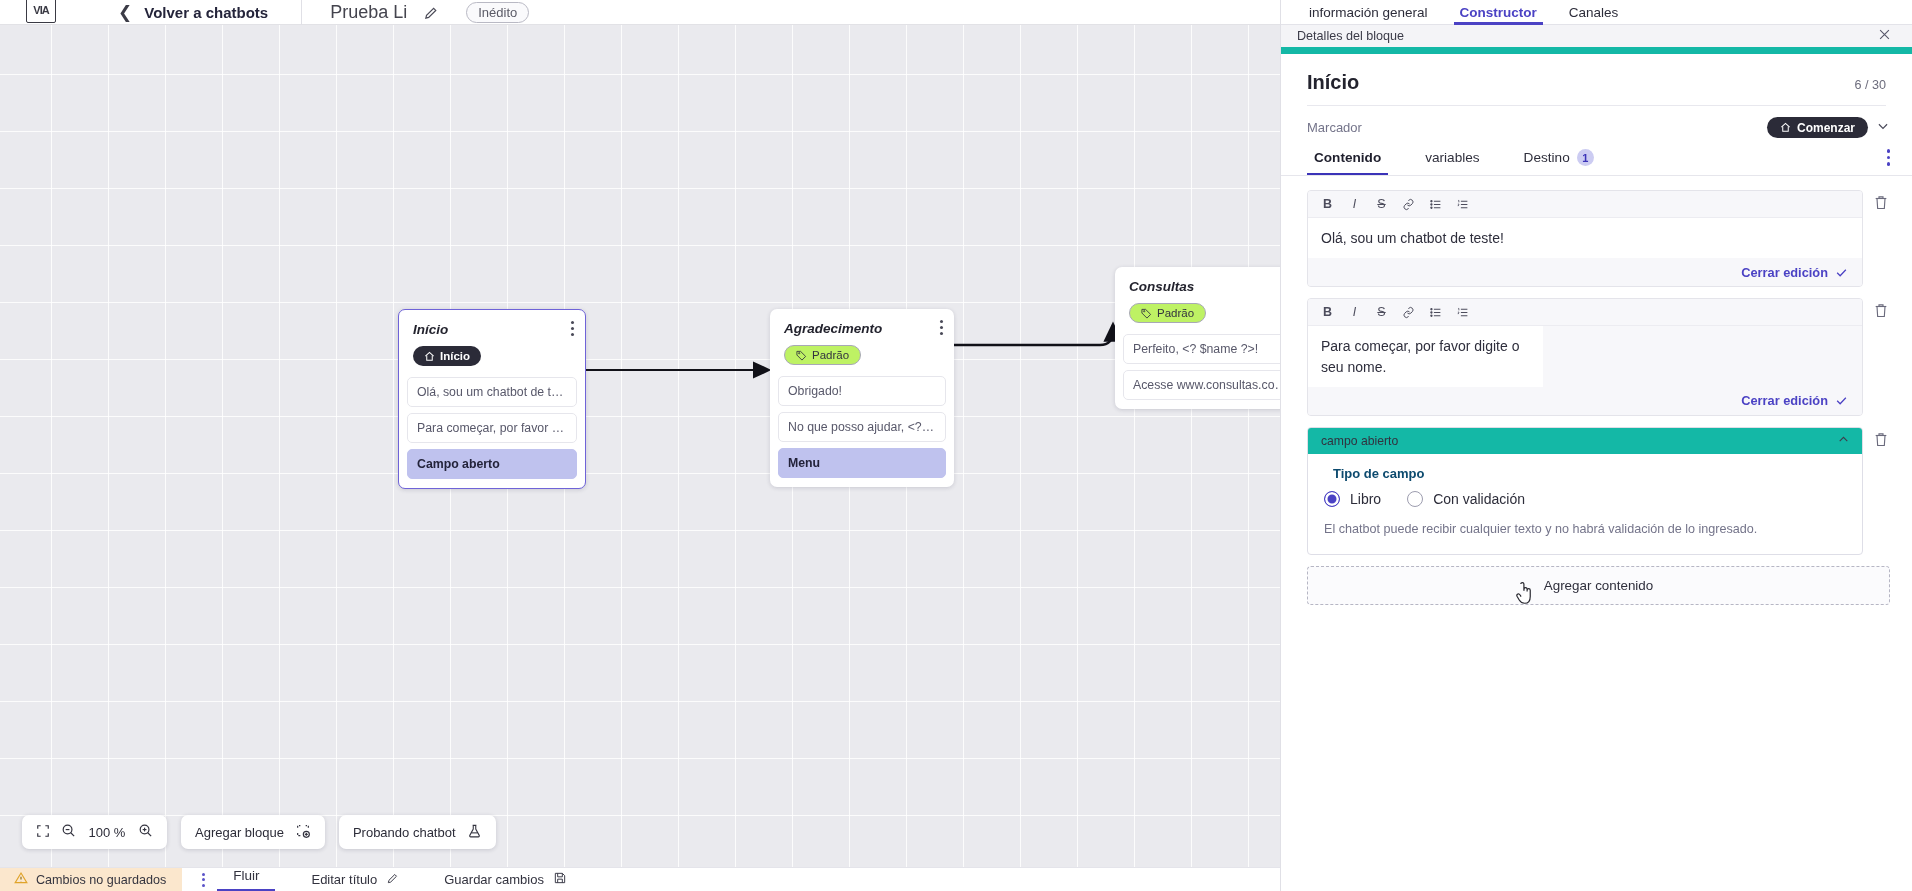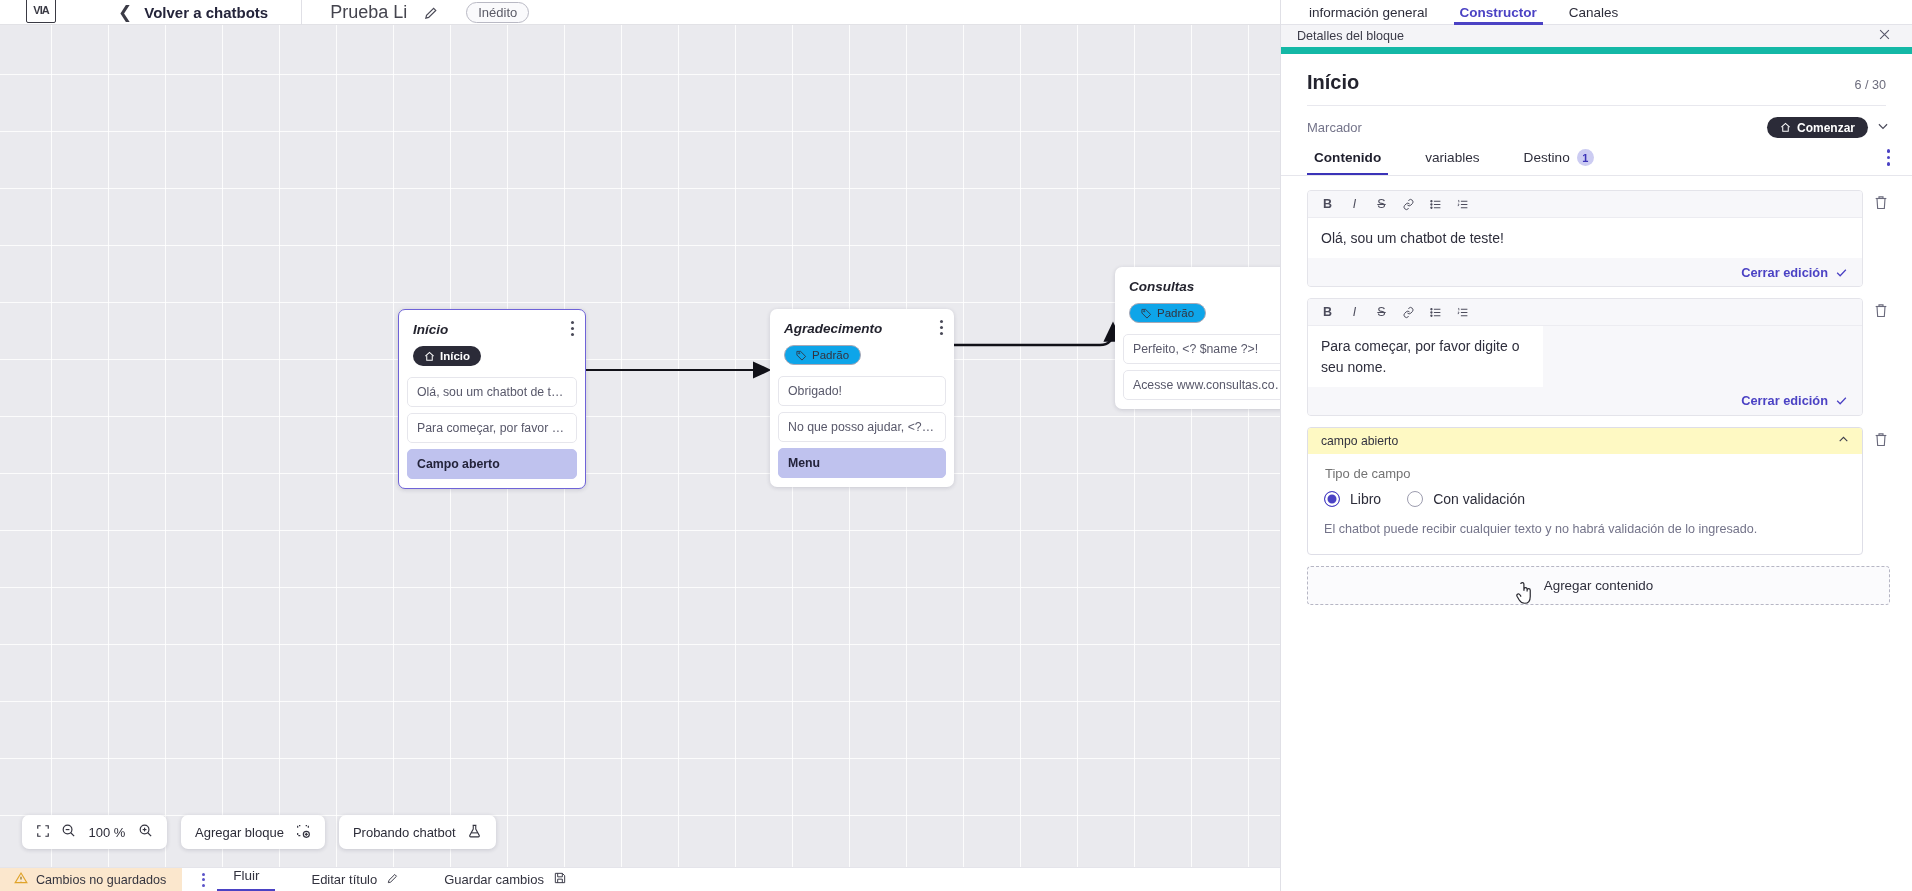--- a/index.html
+++ b/index.html
@@ -69,21 +69,21 @@
     display: flex; flex-direction: column; gap: 3px; align-items: center;
     cursor: pointer;
   }
   .node-kebab i { width: 3px; height: 3px; border-radius: 50%; background: #4a4a58; display:block; }
   .chip {
     display: inline-flex; align-items: center; gap: 5px;
     margin: 9px 0 11px 0; height: 20px; padding: 0 11px;
     border-radius: 11px; font-size: 11.5px; font-weight: 600;
   }
   .chip.start { background: #2b2b38; color: #ffffff; }
-  .chip.padrao { background: #0ea5e9; color: #33333f; border: 1px solid #a8a8b6; font-weight: 500; }
+  .chip.padrao { background: #bef264; color: #33333f; border: 1px solid #a8a8b6; font-weight: 500; }
   .node-body { padding: 0 8px 9px 8px; display: flex; flex-direction: column; gap: 6px; }
   .msg {
     background: #ffffff; border: 1px solid #e6e6ec; border-radius: 5px;
     padding: 7px 9px; font-size: 12.3px; color: #58586a;
     white-space: nowrap; overflow: hidden; text-overflow: ellipsis;
   }
   .msg.action {
     background: #bfc2ee; border-color: #bfc2ee; color: #23233a; font-weight: 600;
   }
 
@@ -214,26 +214,26 @@
   .trash {
     width: 18px; height: 22px; margin-top: 4px; flex: 0 0 auto;
     display: flex; align-items: flex-start; justify-content: center; cursor: pointer;
   }
 
   
   .cmp-card {
     flex: 1; border: 1px solid #dedee7; border-radius: 4px; overflow: hidden; background:#fff;
   }
   .cmp-head {
-    background: #fef9c3; height: 26px; display: flex; align-items: center;
+    background: #14b8a6; height: 26px; display: flex; align-items: center;
     justify-content: space-between; padding: 0 12px 0 13px;
     font-size: 12.2px; color: #32323f;
   }
   .cmp-body { padding: 12px 16px 15px 16px; }
-  .cmp-sub { font-size: 13px; color: #737373; margin-left: 1px; }
+  .cmp-sub { font-size: 13px; color: #0c4a6e; margin-left: 9px; font-weight: bold; }
   .radio-row { display: flex; align-items: center; gap: 26px; margin-top: 10px; }
   .radio { display: flex; align-items: center; gap: 10px; font-size: 14px; color: #2d2d3a; cursor: pointer; }
   .dot {
     width: 16px; height: 16px; border-radius: 50%; border: 1.5px solid #9d9daf;
     background: #fff; display: inline-block; position: relative;
   }
   .dot.on { border-color: #4b42c4; background: #4b42c4; box-shadow: inset 0 0 0 2.5px #ffffff; }
   .cmp-note { margin-top: 13px; font-size: 12.6px; color: #74748a; line-height: 1.5; }
 
   .add-content {

